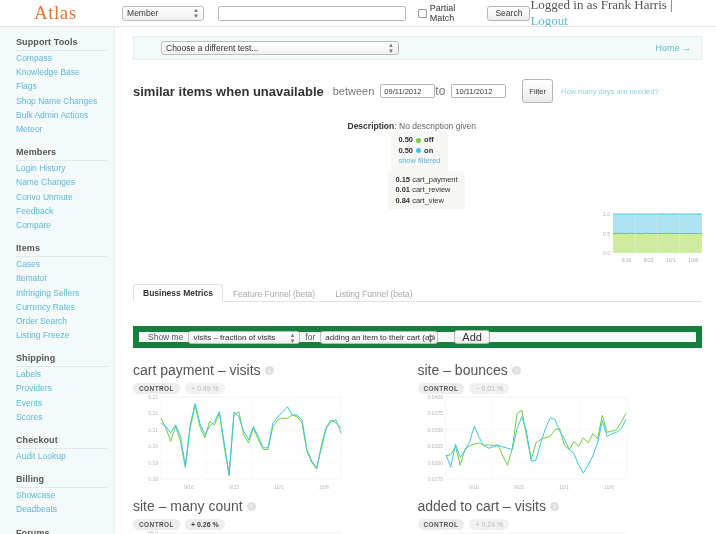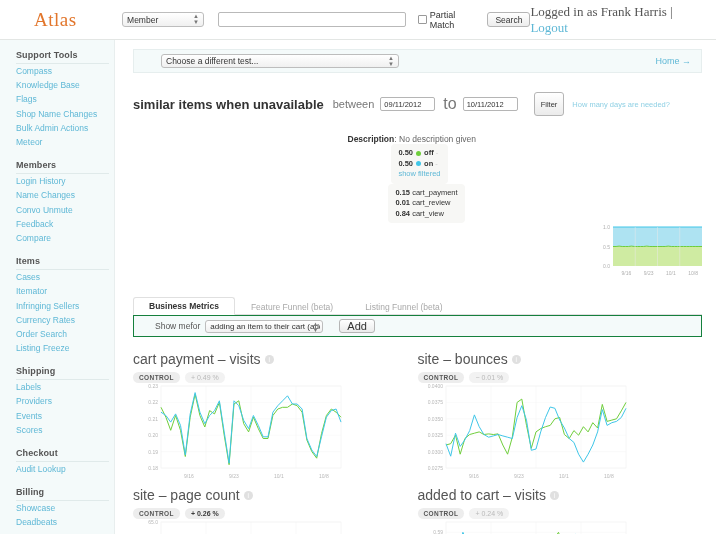--- a/index.html
+++ b/index.html
@@ -6,21 +6,21 @@
   html, body { margin:0; padding:0; }
   body {
     width:716px; height:534px; overflow:hidden;
     background:#ffffff;
     font-family:"Liberation Sans", sans-serif;
     font-size:11px; color:#444;
   }
 
   
   .topbar {
-    height:40px; background:#ffffff;
+    height:27px; background:#ffffff;
     display:flex; align-items:center;
     border-bottom:1px solid #e3e6e4;
     padding:0 14px;
   }
   .brand {
     font-family:"Liberation Serif", serif;
     font-size:19px; color:#e2762c; letter-spacing:.5px;
     width:90px; padding-left:20px;
   }
   .sel-member {
@@ -87,21 +87,21 @@
 
   
   .titlerow { display:flex; align-items:center; margin-top:19px; }
   .test-title { font-size:13px; font-weight:bold; color:#333; }
   .between { font-size:11px; color:#777; margin-left:9px; }
   .date-input {
     width:55px; height:14px; font-size:7.5px; border:1px solid #b5b5b5;
     border-radius:2px; padding:0 3px; margin-left:6px; color:#333;
     font-family:"Liberation Sans", sans-serif;
   }
-  .to { font-size:16px; color:#777; margin-left:8px; }
+  .to { font-size:12px; color:#777; margin-left:0; }
   .btn-filter {
     margin-left:16px; height:24px; padding:0 6px; font-size:7.5px;
     border:1px solid #b5b5b5; border-radius:3px;
     background:linear-gradient(#ffffff,#ebebeb); color:#333;
     font-family:"Liberation Sans", sans-serif; cursor:pointer;
   }
   .howmany { margin-left:8px; font-size:7.5px; color:#8fd0e4; text-decoration:none;}
 
   
   .descrow { display:flex; align-items:center; margin-top:15px;flex-direction:column; }
@@ -117,34 +117,34 @@
   .muted-dash { color:#ccc; }
   .show-filtered { color:#5fb8d6; cursor:pointer; }
   .sparkbox { margin-left:auto; padding-top:2px; }
 
   
   .tabs {
     margin-top:20px; display:flex; align-items:flex-end;
     border-bottom:1px solid #e0e0e0; height:18px;
   }
   .tab {
-    font-size:8.5px; padding:3px 15px; color:#a9a9a9; cursor:pointer;
+    font-size:8.5px; padding:3px 9px; color:#a9a9a9; cursor:pointer;
     border:1px solid transparent; border-bottom:none;
     position:relative; top:1px;
   }
   .tab.active {
     color:#333; font-weight:bold; background:#fff;
     border:1px solid #e0e0e0; border-bottom:1px solid #fff;
     border-radius:3px 3px 0 0;
   }
 
   
   .showme {
-    margin-top:0; background:#f4fafa; border:1px solid #15803d;
-    height:22px; display:flex; align-items:center; padding:0 21px;
+    margin-top:24px; background:#f4fafa; border:6px solid #15803d;
+    height:22px; display:flex; align-items:center; padding:0 9px;
     font-size:8.5px; color:#555;
   }
   .sel-metric, .sel-segment {
     height:13px; font-size:8px; border:1px solid #bdbdbd; border-radius:3px;
     background:linear-gradient(#ffffff,#f0f0f0); color:#333;
     padding:0 2px 0 4px; margin:0 5px; appearance:none; -webkit-appearance:none;
     font-family:"Liberation Sans", sans-serif;
   }
   .sel-metric { width:112px; }
   .sel-segment { width:118px; }
@@ -302,20 +302,26 @@
     </div>
 
     <div class="tabs" id="tabs">
         <div class="tab active">Business Metrics</div>
         <div class="tab">Feature Funnel (beta)</div>
         <div class="tab">Listing Funnel (beta)</div>
       </div>
 
     <div class="showme">
       <span>Show me</span>
+      <div class="selwrap" style="margin-left:0">
+        <select class="sel-metric">
+          <option>visits – fraction of visits</option>
+        </select>
+        <span class="arrows" style="right:10px">▲<br>▼</span>
+      </div>
       <span>for</span>
       <div class="selwrap" style="margin-left:0">
         <select class="sel-segment">
           <option>adding an item to their cart (adde</option>
         </select>
         <span class="arrows" style="right:10px">▲<br>▼</span>
       </div>
       <button class="btn-add">Add</button>
     </div>
 
@@ -380,21 +386,21 @@
               <path d="M28.0,62.0 L32.7,60.7 L37.5,52.2 L42.2,71.2 L46.9,55.5 L51.7,51.5 L56.4,50.2 L61.2,48.9 L65.9,51.5 L70.6,50.9 L75.4,51.5 L80.1,50.9 L84.8,62.0 L89.6,71.2 L94.3,54.2 L99.1,19.4 L103.8,16.1 L108.5,42.4 L113.3,65.3 L118.0,48.9 L122.7,45.6 L127.5,43.7 L132.2,42.4 L136.9,35.8 L141.7,34.5 L146.4,51.5 L151.2,55.5 L155.9,47.6 L160.6,52.2 L165.4,43.7 L170.1,48.9 L174.8,39.7 L179.6,45.0 L184.3,21.4 L189.1,38.4 L193.8,37.1 L198.5,35.8 L203.3,27.9 L208.0,19.4" fill="none" stroke="#6fce3b" stroke-width="1" stroke-linejoin="round"></path>
               <path d="M28.0,60.7 L32.7,73.2 L37.5,50.2 L42.2,63.4 L46.9,56.8 L51.7,47.6 L56.4,31.9 L61.2,43.7 L65.9,51.5 L70.6,54.2 L75.4,52.9 L80.1,51.5 L84.8,52.9 L89.6,54.2 L94.3,55.5 L99.1,34.5 L103.8,22.7 L108.5,37.1 L113.3,67.3 L118.0,66.0 L122.7,48.9 L127.5,34.5 L132.2,24.0 L136.9,25.3 L141.7,37.1 L146.4,45.0 L151.2,55.5 L155.9,59.4 L160.6,71.2 L165.4,79.1 L170.1,71.2 L174.8,62.0 L179.6,48.9 L184.3,26.6 L189.1,42.4 L193.8,39.7 L198.5,38.4 L203.3,34.5 L208.0,25.3" fill="none" stroke="#3fc6e8" stroke-width="1" stroke-linejoin="round"></path>
               <text x="55.9" y="95" font-size="5" fill="#b8b8b8" text-anchor="middle" font-family="Liberation Sans, sans-serif">9/16</text>
               <text x="100.9" y="95" font-size="5" fill="#b8b8b8" text-anchor="middle" font-family="Liberation Sans, sans-serif">9/23</text>
               <text x="145.9" y="95" font-size="5" fill="#b8b8b8" text-anchor="middle" font-family="Liberation Sans, sans-serif">10/1</text>
               <text x="190.9" y="95" font-size="5" fill="#b8b8b8" text-anchor="middle" font-family="Liberation Sans, sans-serif">10/8</text>
             </svg>
           </div>
         </div>
         <div class="cell">
-          <div class="chart-title"><span>site – page count</span><span class="info-icon">i</span></div>
+          <div class="chart-title"><span>site – many count</span><span class="info-icon">i</span></div>
           <div class="badgerow">
             <span class="badge-control">CONTROL</span>
             <span class="badge-delta up strong">+ 0.26 %</span>
           </div>
           <div>
             <svg width="212" height="98">
               <rect x="28" y="3" width="180" height="82" fill="#fff" stroke="#ececec" stroke-width="0.5"></rect>
               <line x1="73" y1="3" x2="73" y2="85" stroke="#f0f0f0" stroke-width="0.5"></line>
               <line x1="118" y1="3" x2="118" y2="85" stroke="#f0f0f0" stroke-width="0.5"></line>
               <line x1="163" y1="3" x2="163" y2="85" stroke="#f0f0f0" stroke-width="0.5"></line>

